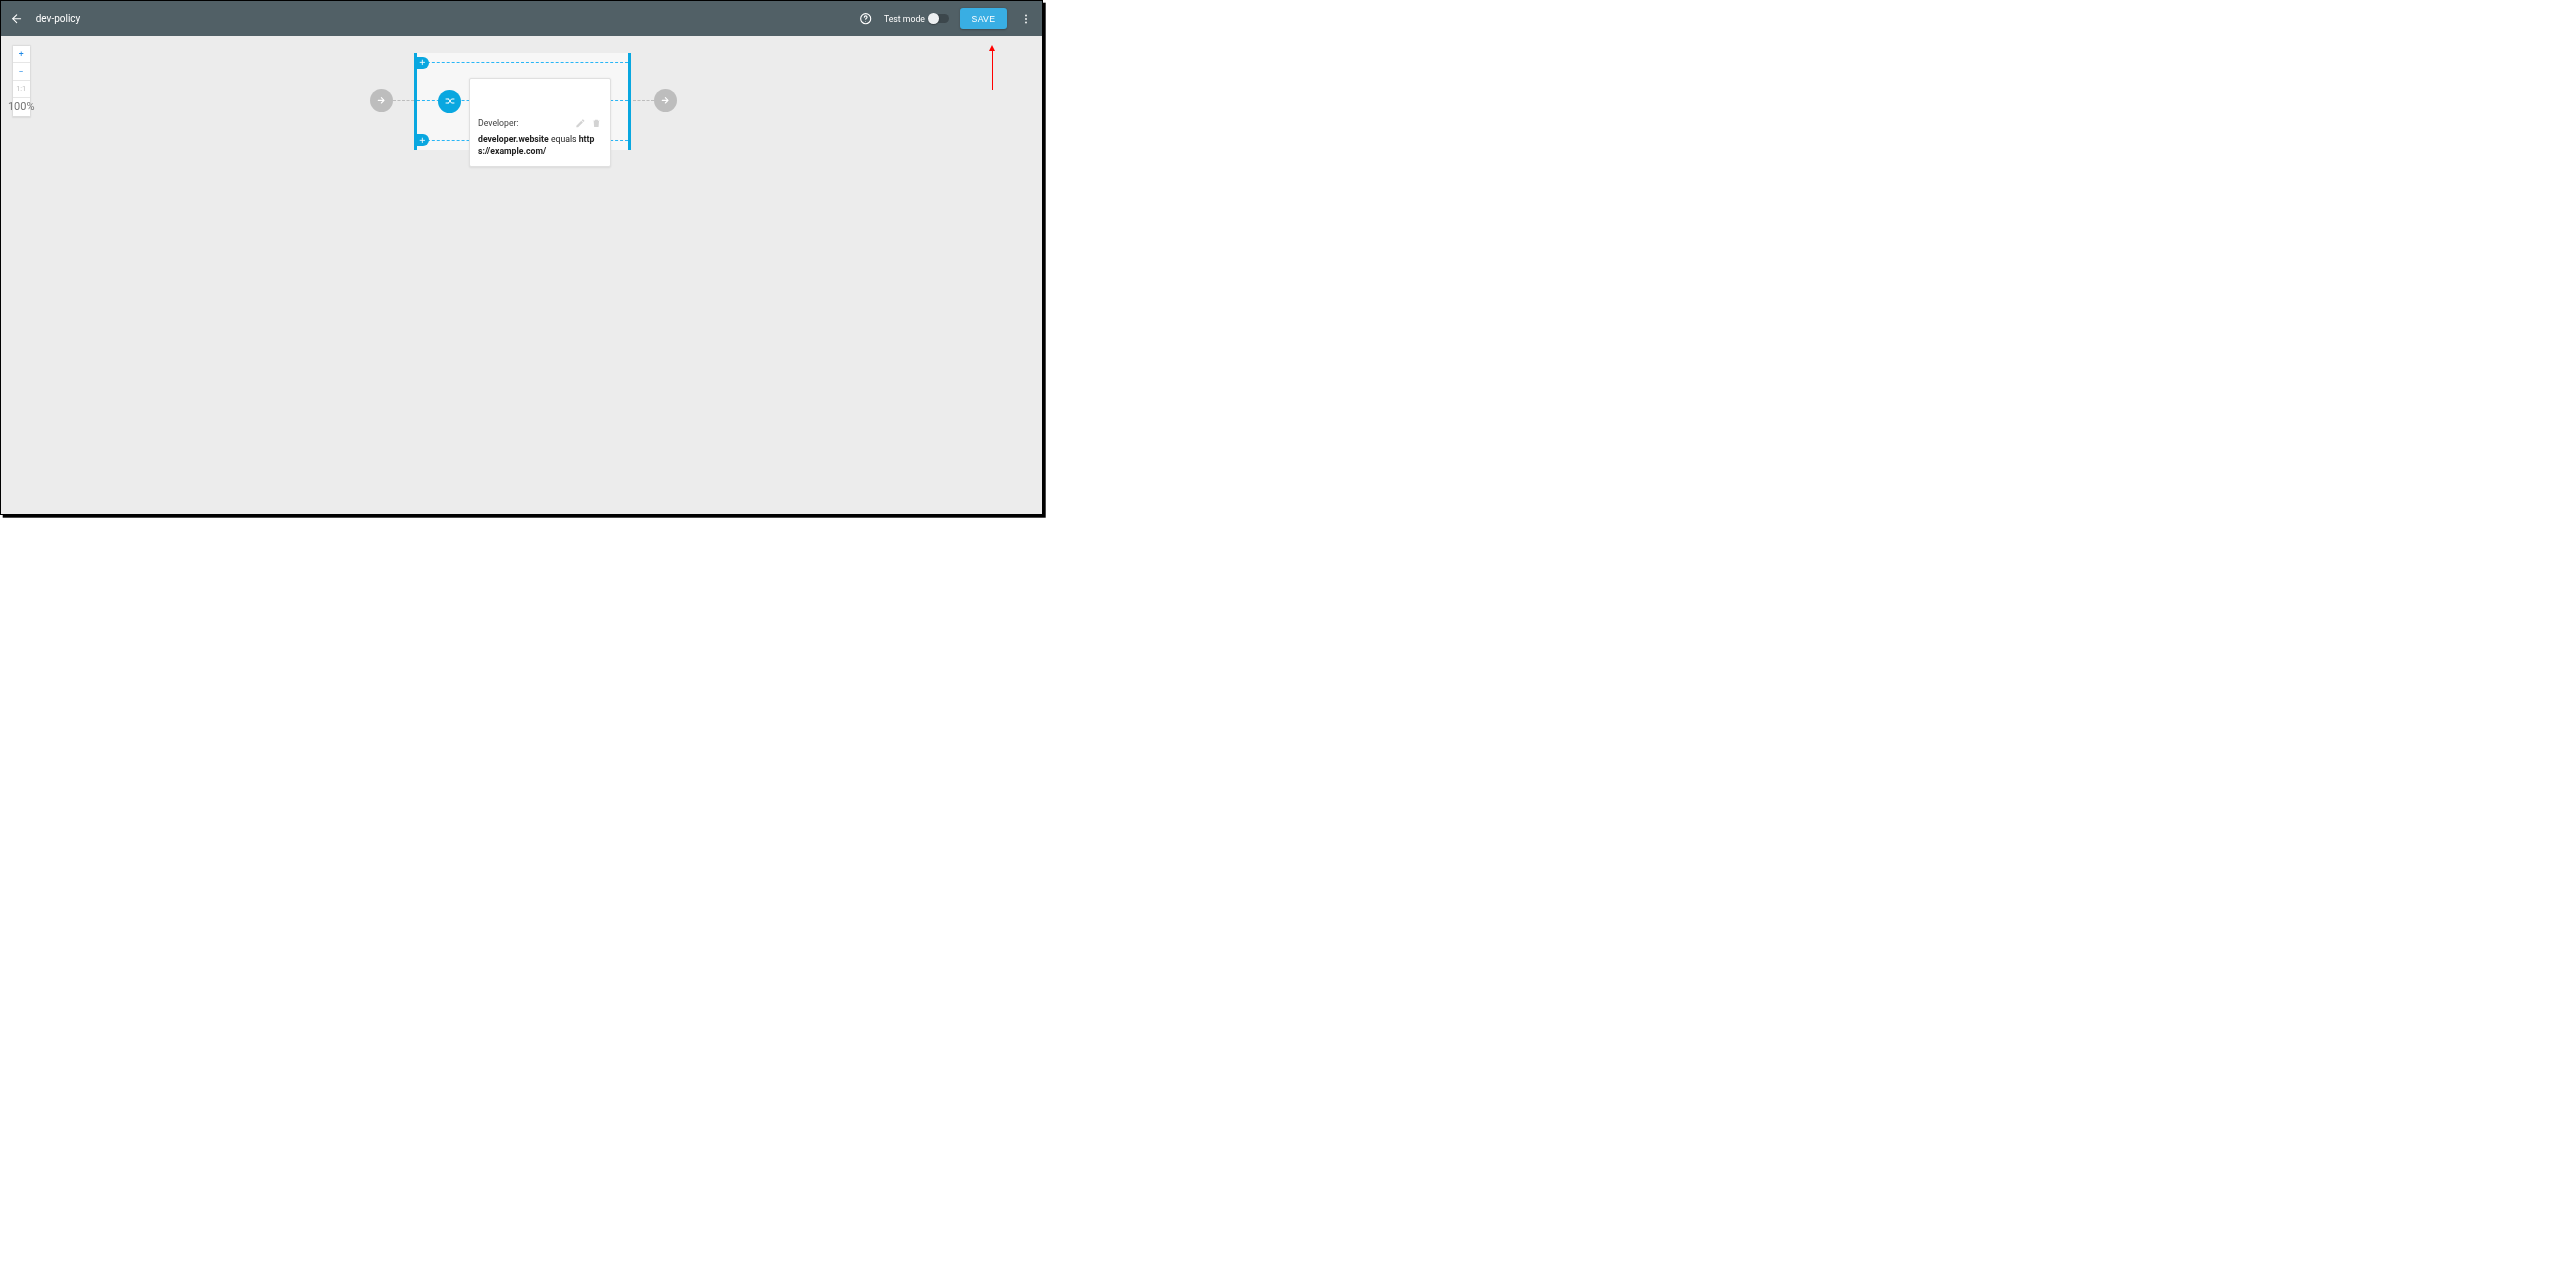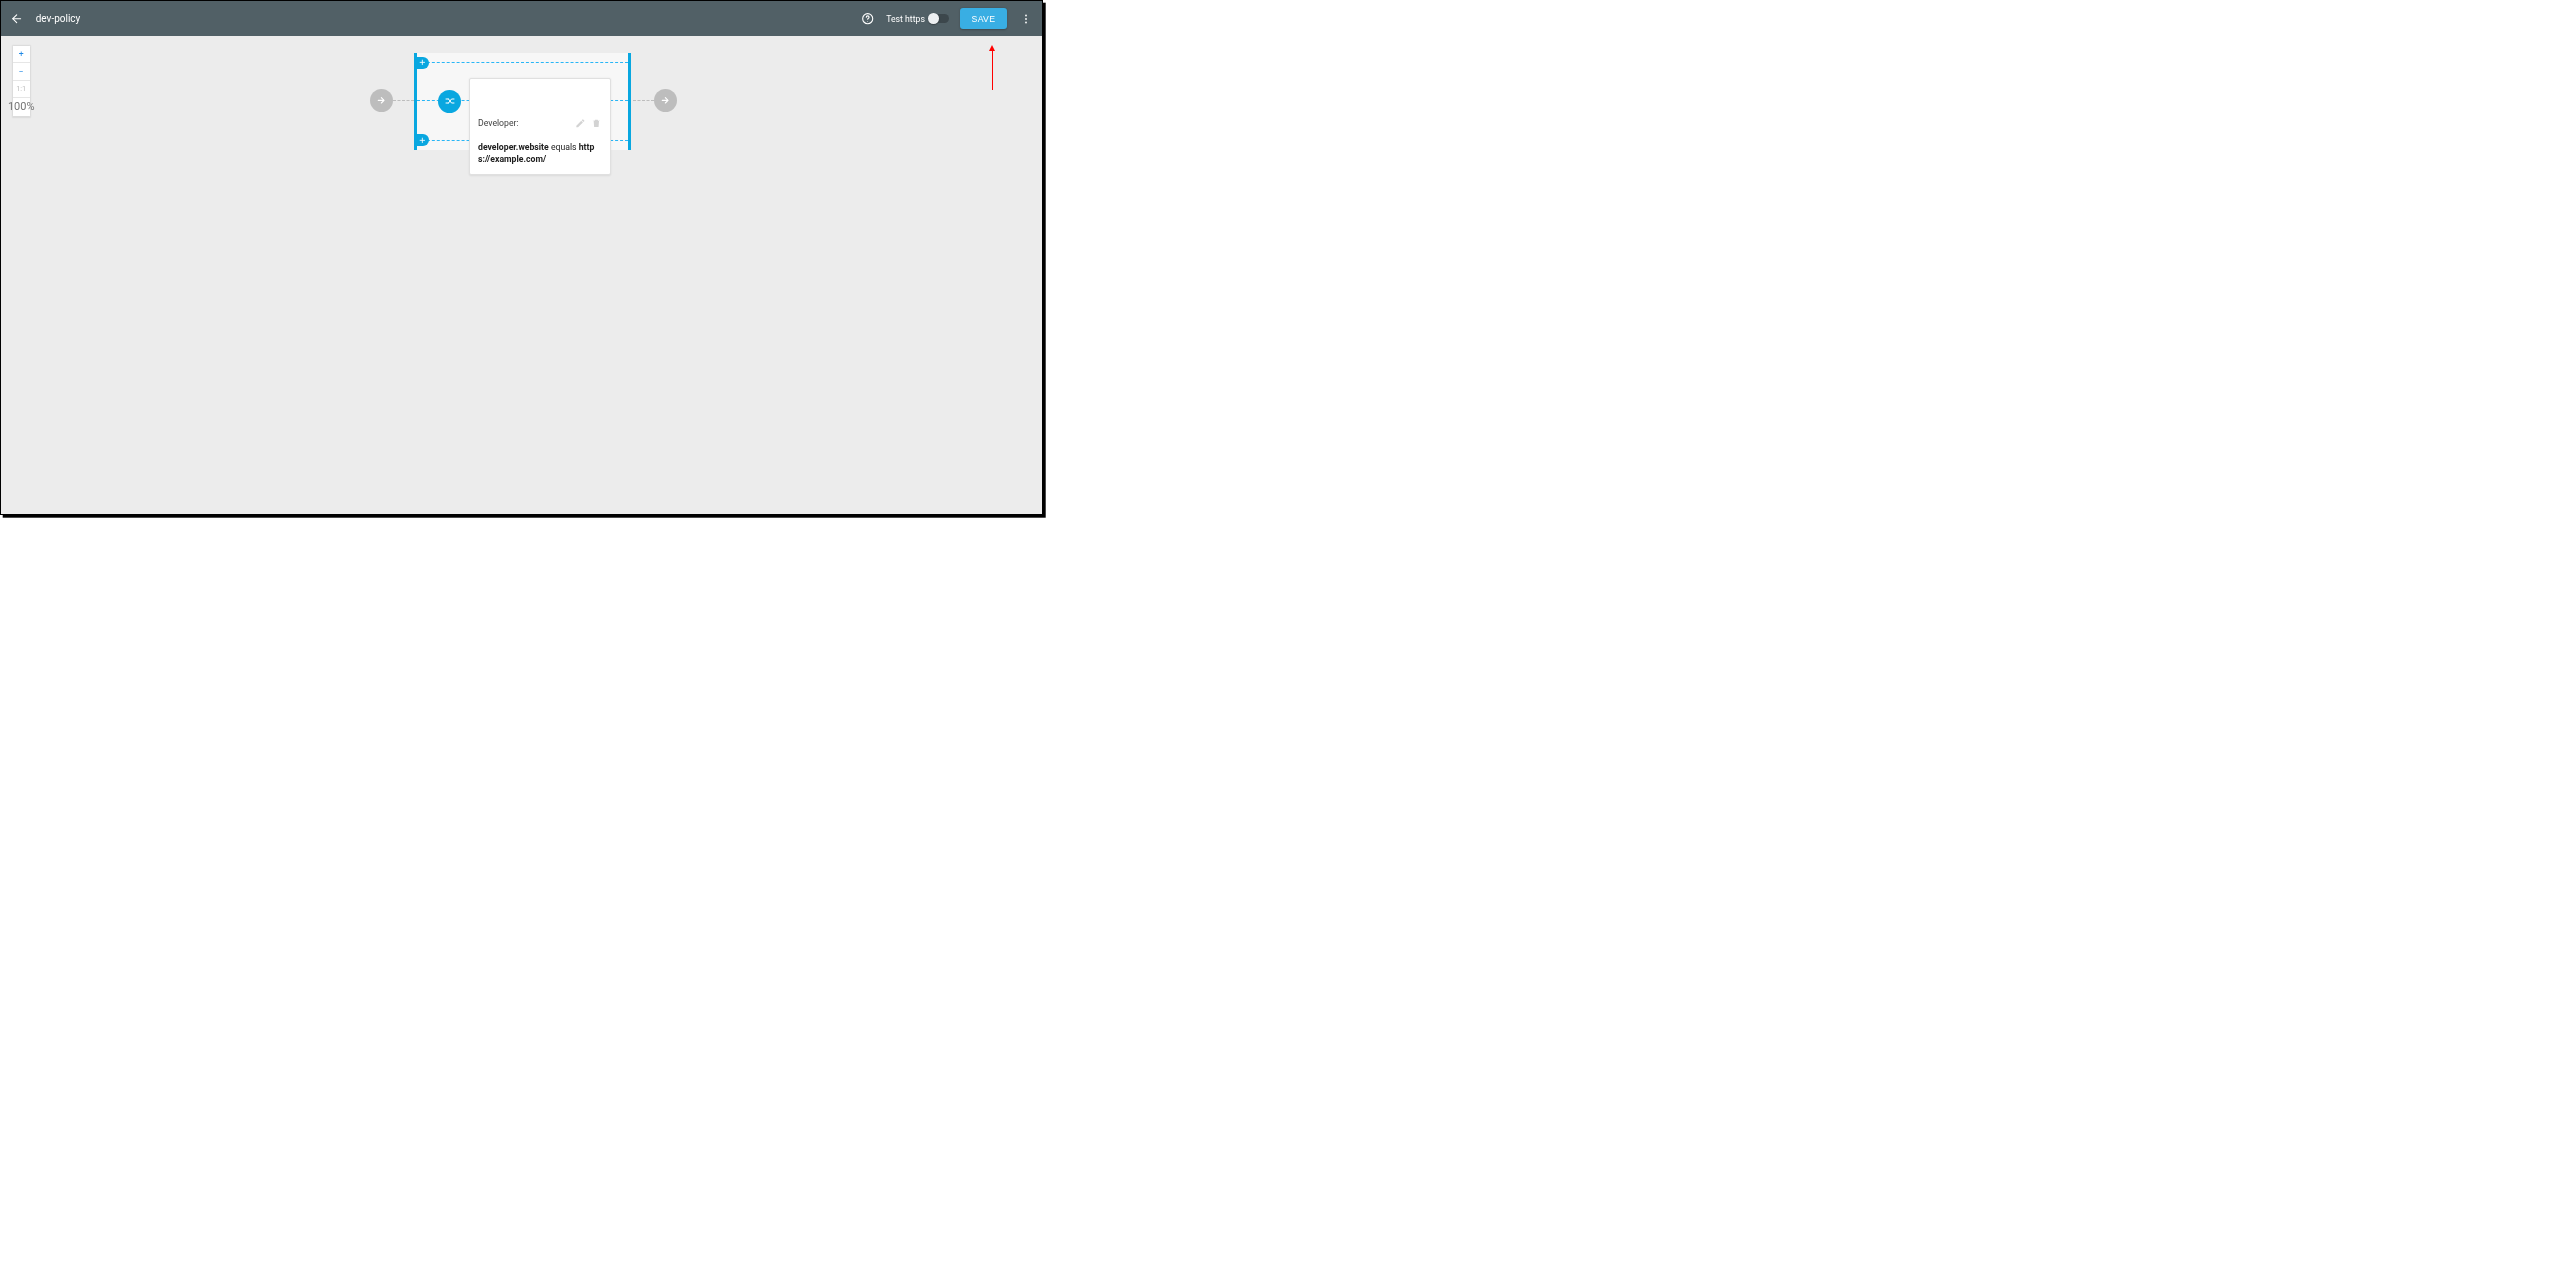--- a/index.html
+++ b/index.html
@@ -125,21 +125,21 @@
 
   .cond-card {
     position:absolute; left:55px; top:25.4px; width:142px; background:#fff;
     border:0.7px solid #e0e0e0; border-radius:2px; padding:6.7px 8px 8px 8px;
     box-shadow:0 0.7px 2px rgba(0,0,0,0.08);
   }
   .cond-card .card-head { display:flex; align-items:center;margin-top:32px; }
   .cond-card .card-head .t { font-size:8.7px; color:#424242; }
   .cond-card .card-head .sp { flex:1; }
   .cond-card .card-head .ic { width:10.7px;height:10.7px;margin-left:5.3px;cursor:pointer;opacity:0.45; }
-  .cond-card .expr { font-size:8.7px; color:#212121; margin-top:14px; line-height:1.35; word-break:break-all; }
+  .cond-card .expr { font-size:8.7px; color:#212121; margin-top:6px; line-height:1.35; word-break:break-all; }
   .cond-card .expr .b { font-weight:700; }
 
   svg { display:block; }
 </style>
 </head>
 <body>
 
 <div class="app">
 
   <div class="header">
@@ -152,21 +152,21 @@
     <div class="title">dev-policy</div>
     <div class="spacer"></div>
     <div class="help-btn">
       <svg width="13.4" height="13.4" viewBox="0 0 24 24" fill="none" stroke="#fff" stroke-width="2">
           <circle cx="12" cy="12" r="9"></circle>
           <path d="M9.5 9.5a2.5 2.5 0 0 1 5 0c0 1.5-2.5 2-2.5 3.5" stroke-linecap="round"></path>
           <circle cx="12" cy="17" r="0.8" fill="#fff" stroke="none"></circle>
         </svg>
     </div>
     <div class="test-mode">
-      <span>Test https</span>
+      <span>Test mode</span>
       <div class="toggle">
         <div class="knob"></div>
       </div>
     </div>
     <button class="save-btn">SAVE</button>
     <div class="more-btn">
       <svg width="12" height="12" viewBox="0 0 24 24" fill="#fff">
           <circle cx="12" cy="5" r="1.8"></circle>
           <circle cx="12" cy="12" r="1.8"></circle>
           <circle cx="12" cy="19" r="1.8"></circle>

